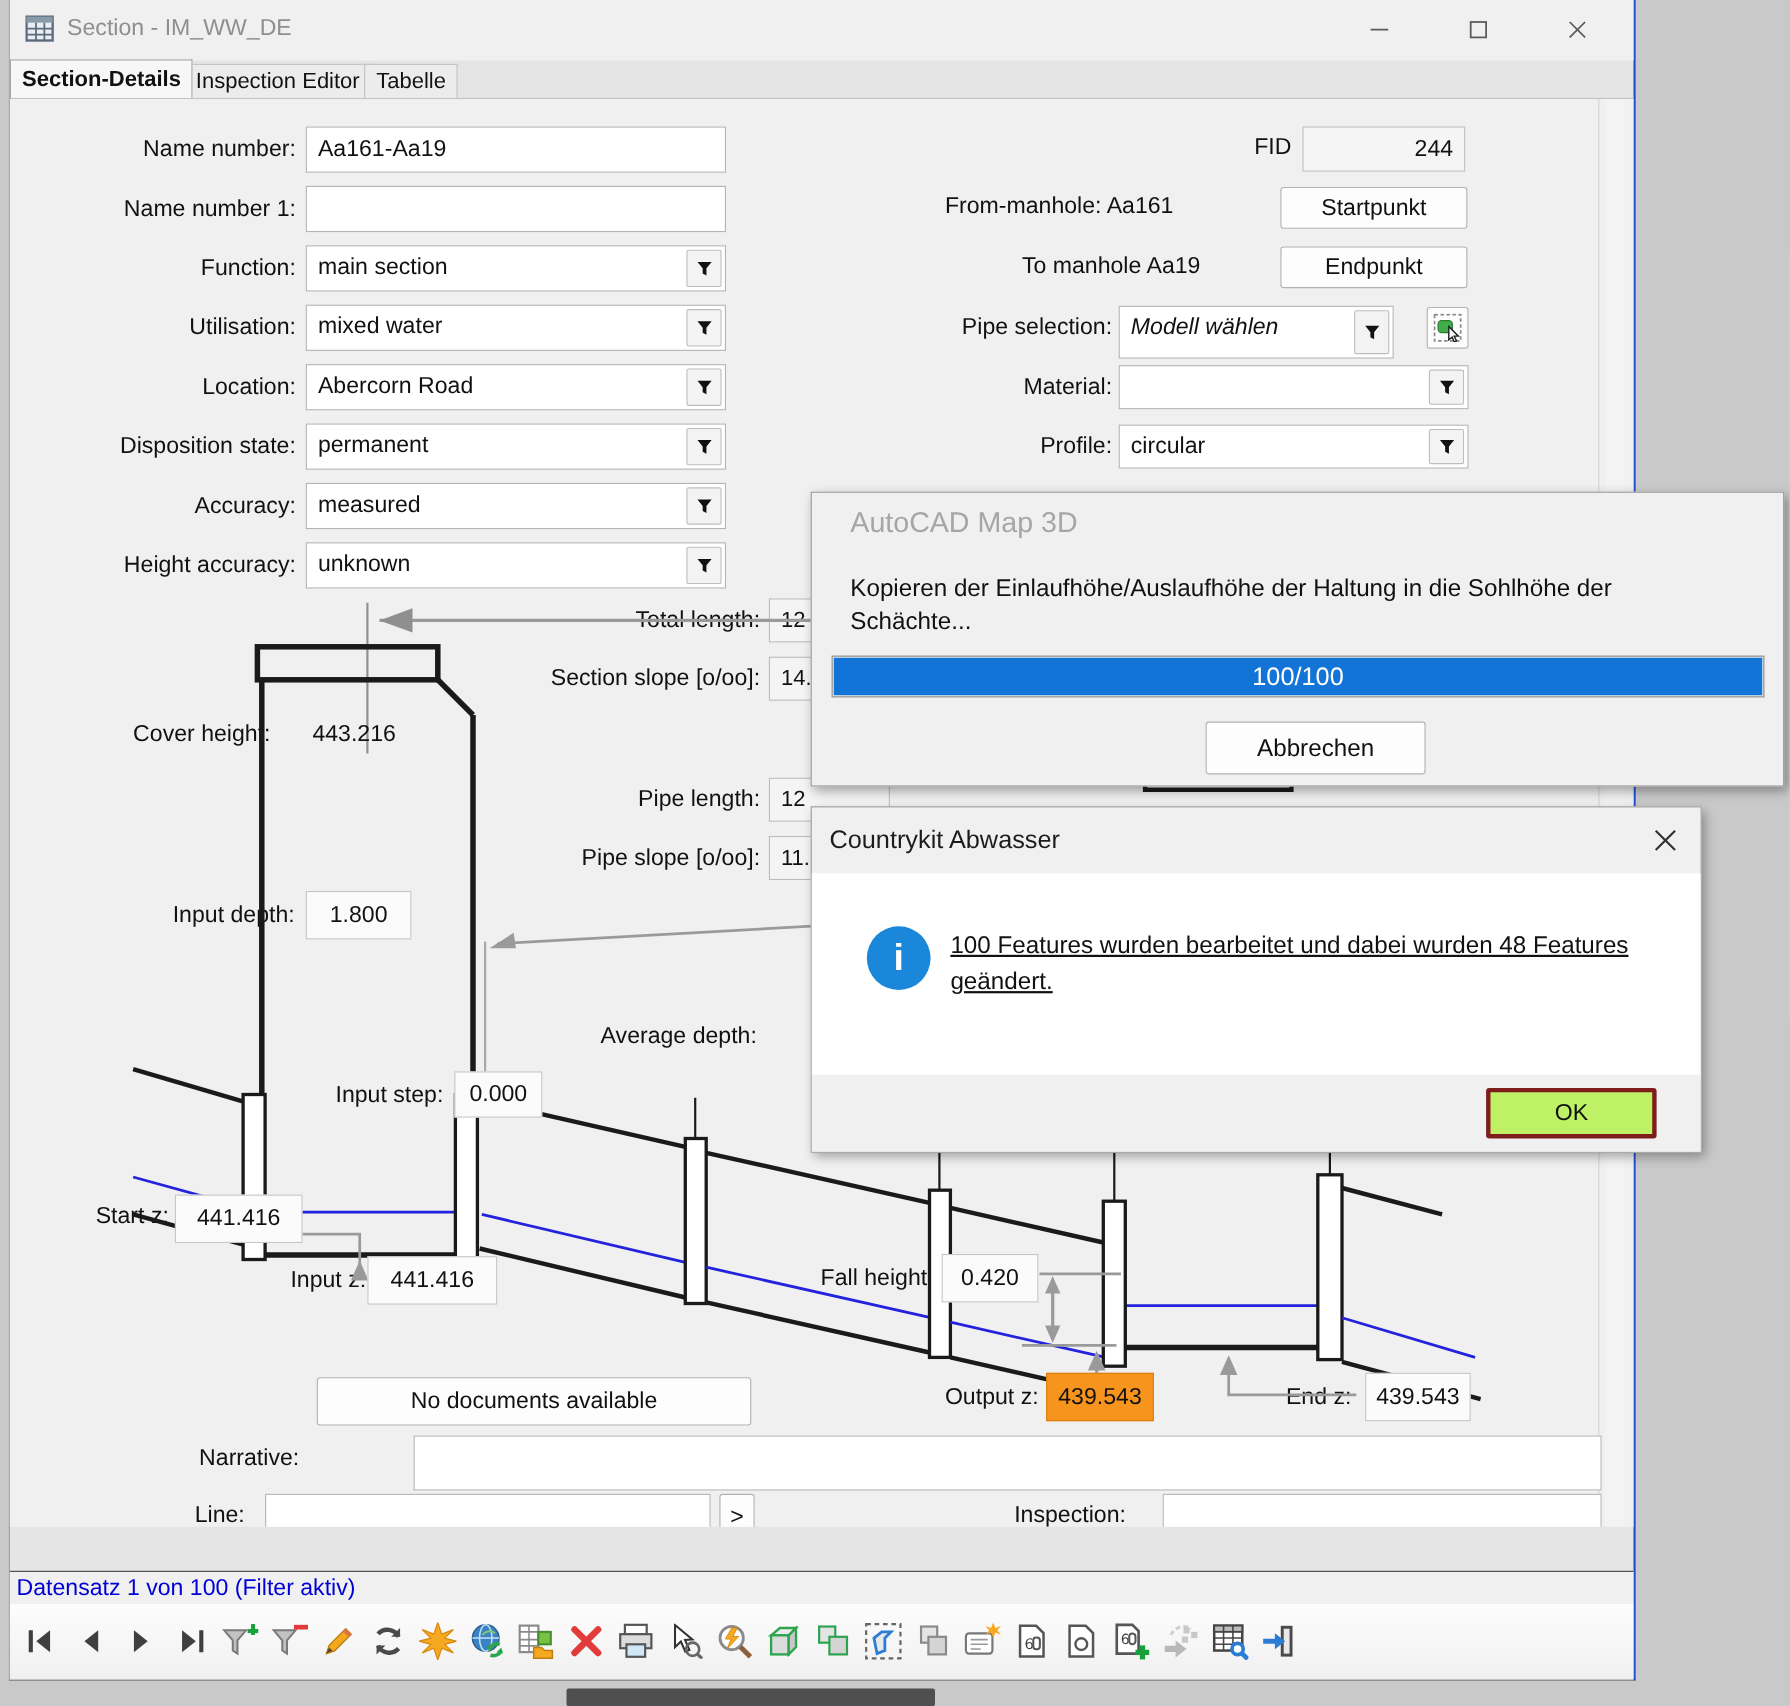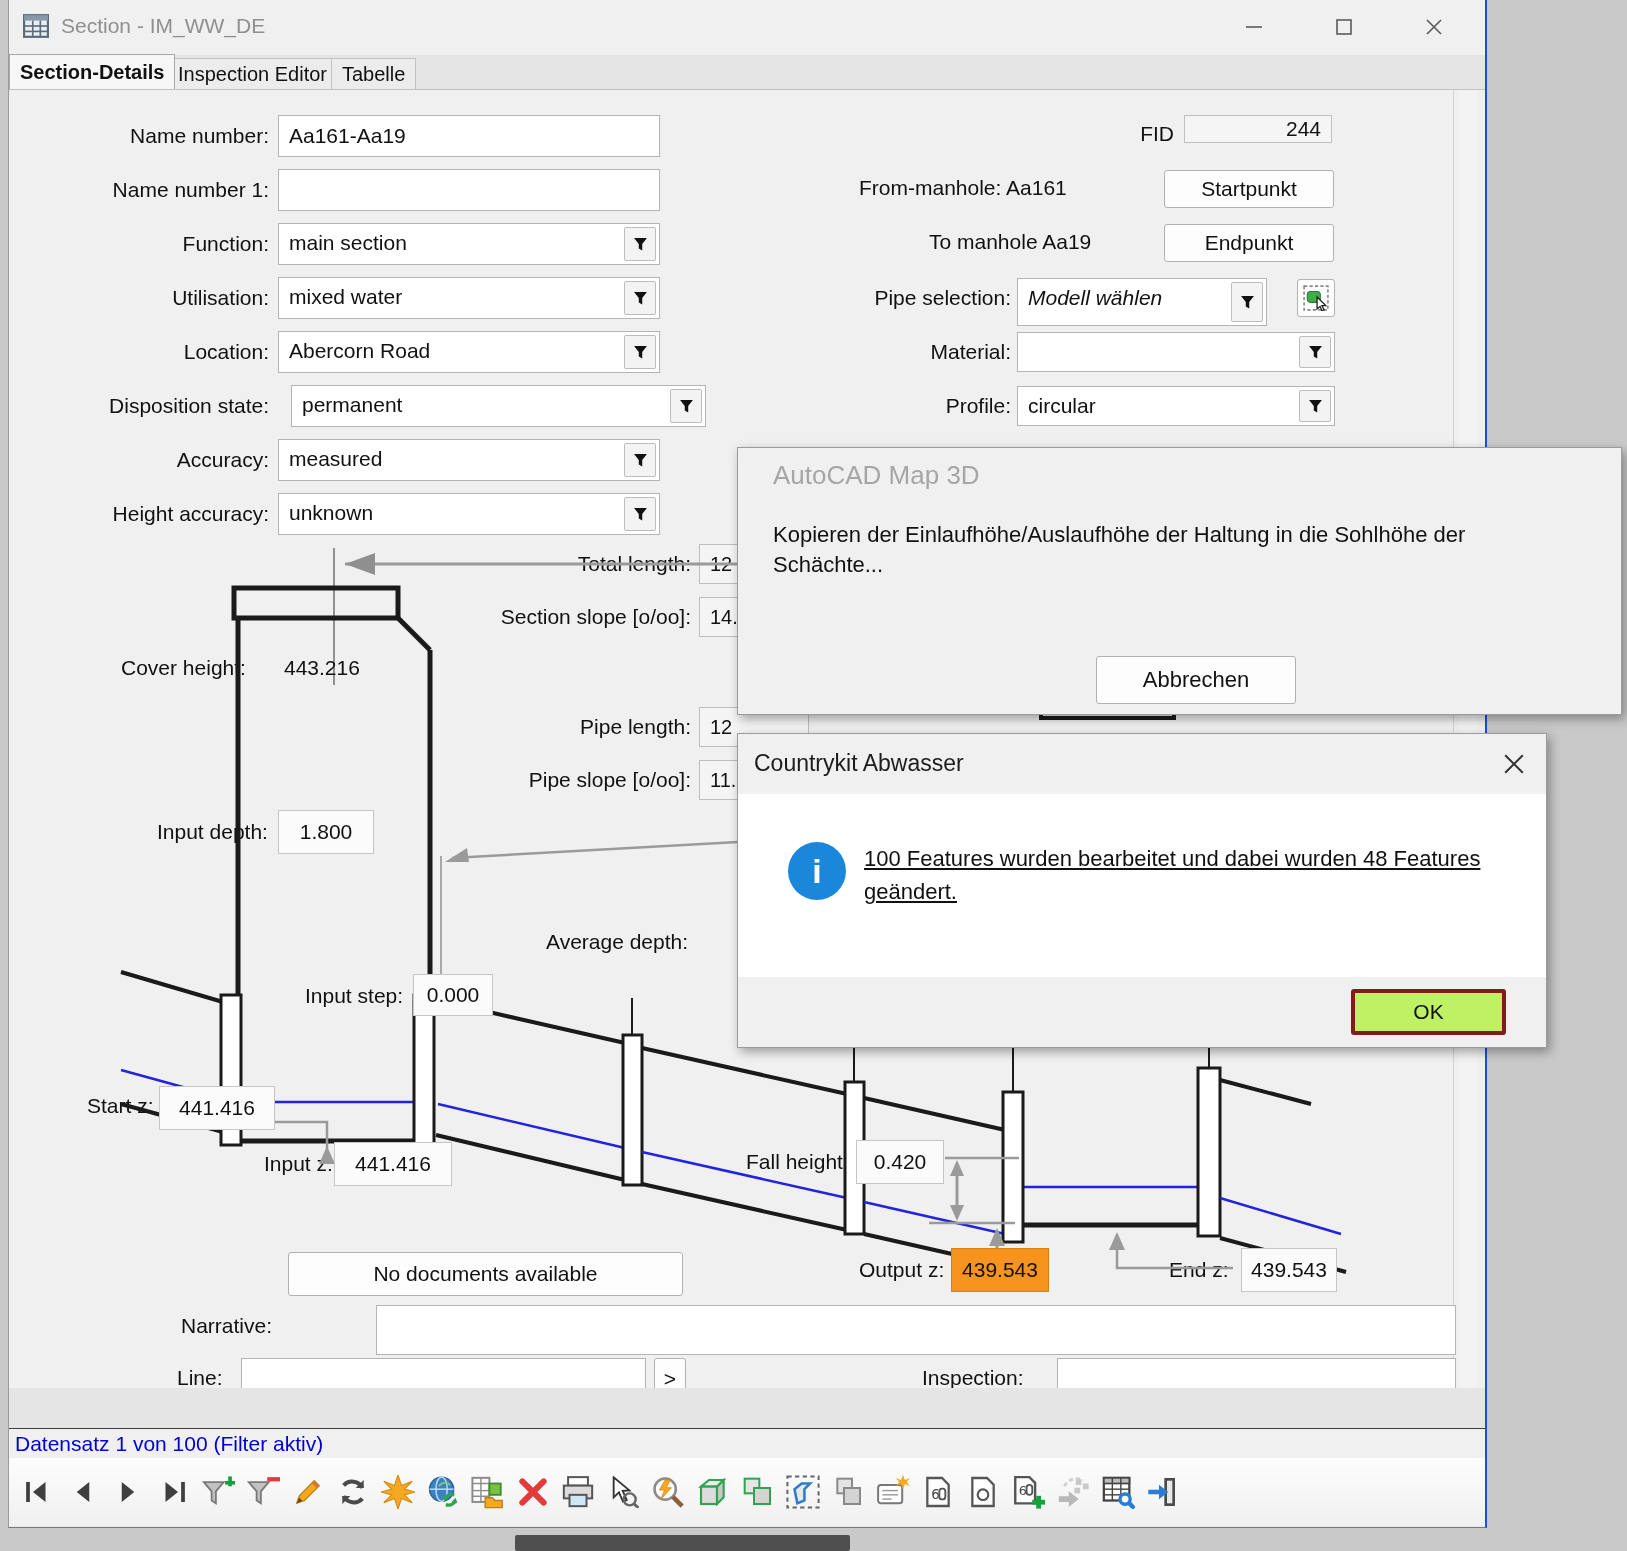--- a/index.html
+++ b/index.html
@@ -233,21 +233,21 @@
     <span class="lbl" style="left:0px; top:250px">Location:</span>
     <div class="combo" style="left:269px; top:241px; width:382px; height:42px">
       <span class="cval">Abercorn Road</span>
       <span class="funnel-btn">
           <svg width="15" height="15" viewBox="0 0 14 14">
             <path d="M1 1h12L8.6 6.5V12.5L5.4 10.8V6.5z" fill="#111"></path>
           </svg>
         </span>
     </div>
     <span class="lbl" style="left:0px; top:304px">Disposition state:</span>
-    <div class="combo" style="left:282px; top:295px; width:415px; height:42px">
+    <div class="combo" style="left:269px; top:295px; width:382px; height:42px">
       <span class="cval">permanent</span>
       <span class="funnel-btn">
           <svg width="15" height="15" viewBox="0 0 14 14">
             <path d="M1 1h12L8.6 6.5V12.5L5.4 10.8V6.5z" fill="#111"></path>
           </svg>
         </span>
     </div>
     <span class="lbl" style="left:0px; top:358px">Accuracy:</span>
     <div class="combo" style="left:269px; top:349px; width:382px; height:42px">
       <span class="cval">measured</span>
@@ -261,21 +261,21 @@
     <div class="combo" style="left:269px; top:403px; width:382px; height:42px">
       <span class="cval">unknown</span>
       <span class="funnel-btn">
           <svg width="15" height="15" viewBox="0 0 14 14">
             <path d="M1 1h12L8.6 6.5V12.5L5.4 10.8V6.5z" fill="#111"></path>
           </svg>
         </span>
     </div>
 
     <span class="lbl" style="left:905px; top:32px; width:260px">FID</span>
-    <div class="roval" style="left:1175px; top:25px; width:148px; height:28px; justify-content:flex-end">244</div>
+    <div class="roval" style="left:1175px; top:25px; width:148px; height:41px; justify-content:flex-end">244</div>
     <span class="lbl-l" style="left:850px; top:86px">From-manhole: Aa161</span>
     <div class="btn" style="left:1155px; top:80px; width:170px; height:38px">Startpunkt</div>
     <span class="lbl-l" style="left:920px; top:140px">To manhole Aa19</span>
     <div class="btn" style="left:1155px; top:134px; width:170px; height:38px">Endpunkt</div>
 
     <span class="lbl" style="left:742px; top:196px">Pipe selection:</span>
     <div class="combo" style="left:1008px; top:188px; width:250px; height:48px">
       <span class="cval italic">Modell wählen</span>
       <span class="funnel-btn">
           <svg width="15" height="15" viewBox="0 0 14 14">
@@ -549,20 +549,24 @@
       </span>
   </div>
 </div>
 
 <div class="dialog dlg1">
   <div class="dtitle">AutoCAD Map 3D</div>
   <div class="dmsg">
     <div>Kopieren der Einlaufhöhe/Auslaufhöhe der Haltung in die Sohlhöhe der</div>
     <div>Schächte...</div>
   </div>
+  <div class="pbar">
+    <div class="pfill"></div>
+    <div class="ptext">100/100</div>
+  </div>
   <div class="btn" style="left:358px; top:208px; width:200px; height:48px; font-size:22px">Abbrechen</div>
 </div>
 
 <div class="dialog dlg2">
   <div class="dtitle">Countrykit Abwasser</div>
   <div class="dclose">
       <svg width="22" height="22" viewBox="0 0 20 20">
         <path d="M2 2 18 18 M18 2 2 18" stroke="#333" stroke-width="1.8"></path>
       </svg>
     </div>

